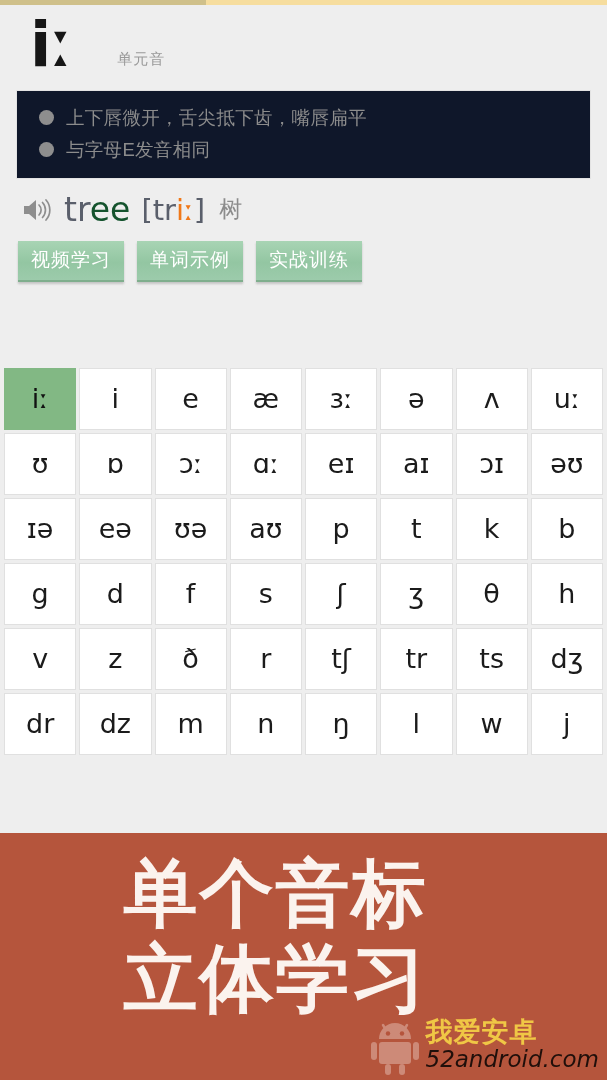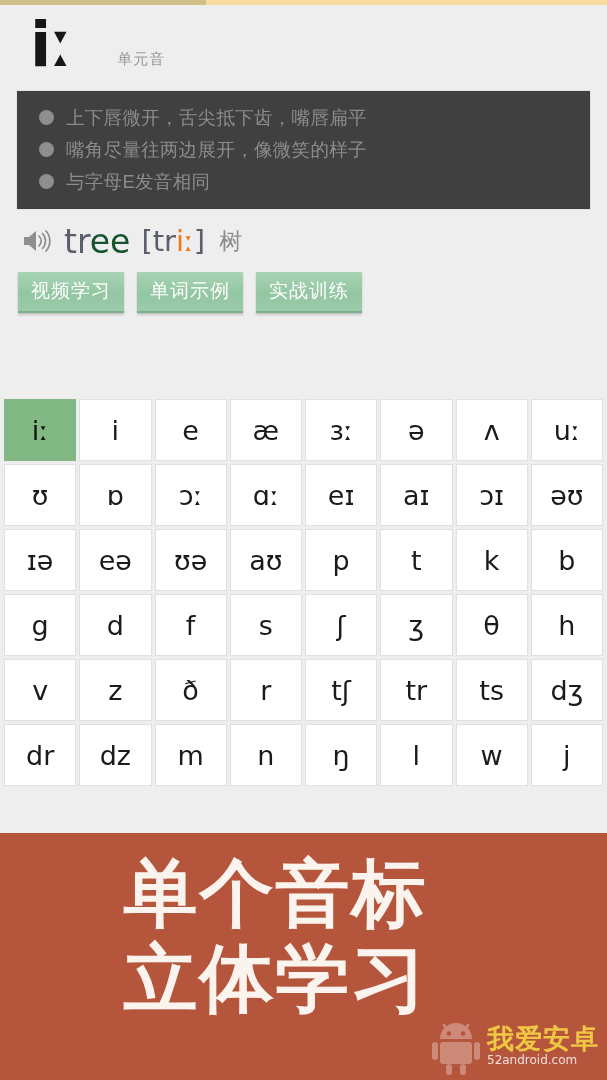--- a/index.html
+++ b/index.html
@@ -62,21 +62,21 @@
     font-size: 15px;
     color: #9a9a9a;
     margin-left: 45px;
     margin-bottom: 6px;
     letter-spacing: 1px;
   }
 
   
   #desc-card {
     margin: 7px 16px 0 16px;
-    background: #404040;
+    background: #0f172a;
     border: 1px solid #e3e3e3;
     padding: 11px 0 12px 0;
     box-sizing: border-box;
   }
   .desc-row {
     display: flex;
     align-items: center;
     padding: 2px 0 2px 22px;
     line-height: 1.5;
   }
@@ -226,49 +226,46 @@
     align-items: flex-start;
   }
   #watermark-cn {
     color: #fde047;
     font-size: 27px;
     font-weight: bold;
     line-height: 1.05;
     letter-spacing: 1px;
   }
   #watermark-url {
-    color: #ffffff;
-    font-size: 12px;
+    color: #000000;
+    font-size: 23px;
     line-height: 1.2;
     letter-spacing: 0px;
     font-family: "DejaVu Sans", sans-serif;
+    font-style: italic;
   }
 </style>
 </head>
 <body>
 
 <div id="top-bar" style="background: rgb(246, 221, 158);">
   <div id="top-bar-fill" style="background: rgb(207, 192, 138); width: 34%;"></div>
 </div>
 
 <div id="content">
 
   <div id="header">
     <span id="header-symbol">iː</span>
     <span id="header-label">单元音</span>
   </div>
 
   <div id="desc-card">
     <div class="desc-row">
       <span class="desc-bullet"></span>
       <span class="desc-text">上下唇微开，舌尖抵下齿，嘴唇扁平</span>
-    </div>
-    <div class="desc-row">
-      <span class="desc-bullet"></span>
-      <span class="desc-text">嘴角尽量往两边展开，像微笑的样子</span>
     </div>
     <div class="desc-row">
       <span class="desc-bullet"></span>
       <span class="desc-text">与字母E发音相同</span>
     </div>
   </div>
 
   <div id="example-row">
     <span id="speaker-icon">
       <svg viewBox="0 0 30 26" width="30" height="26">

